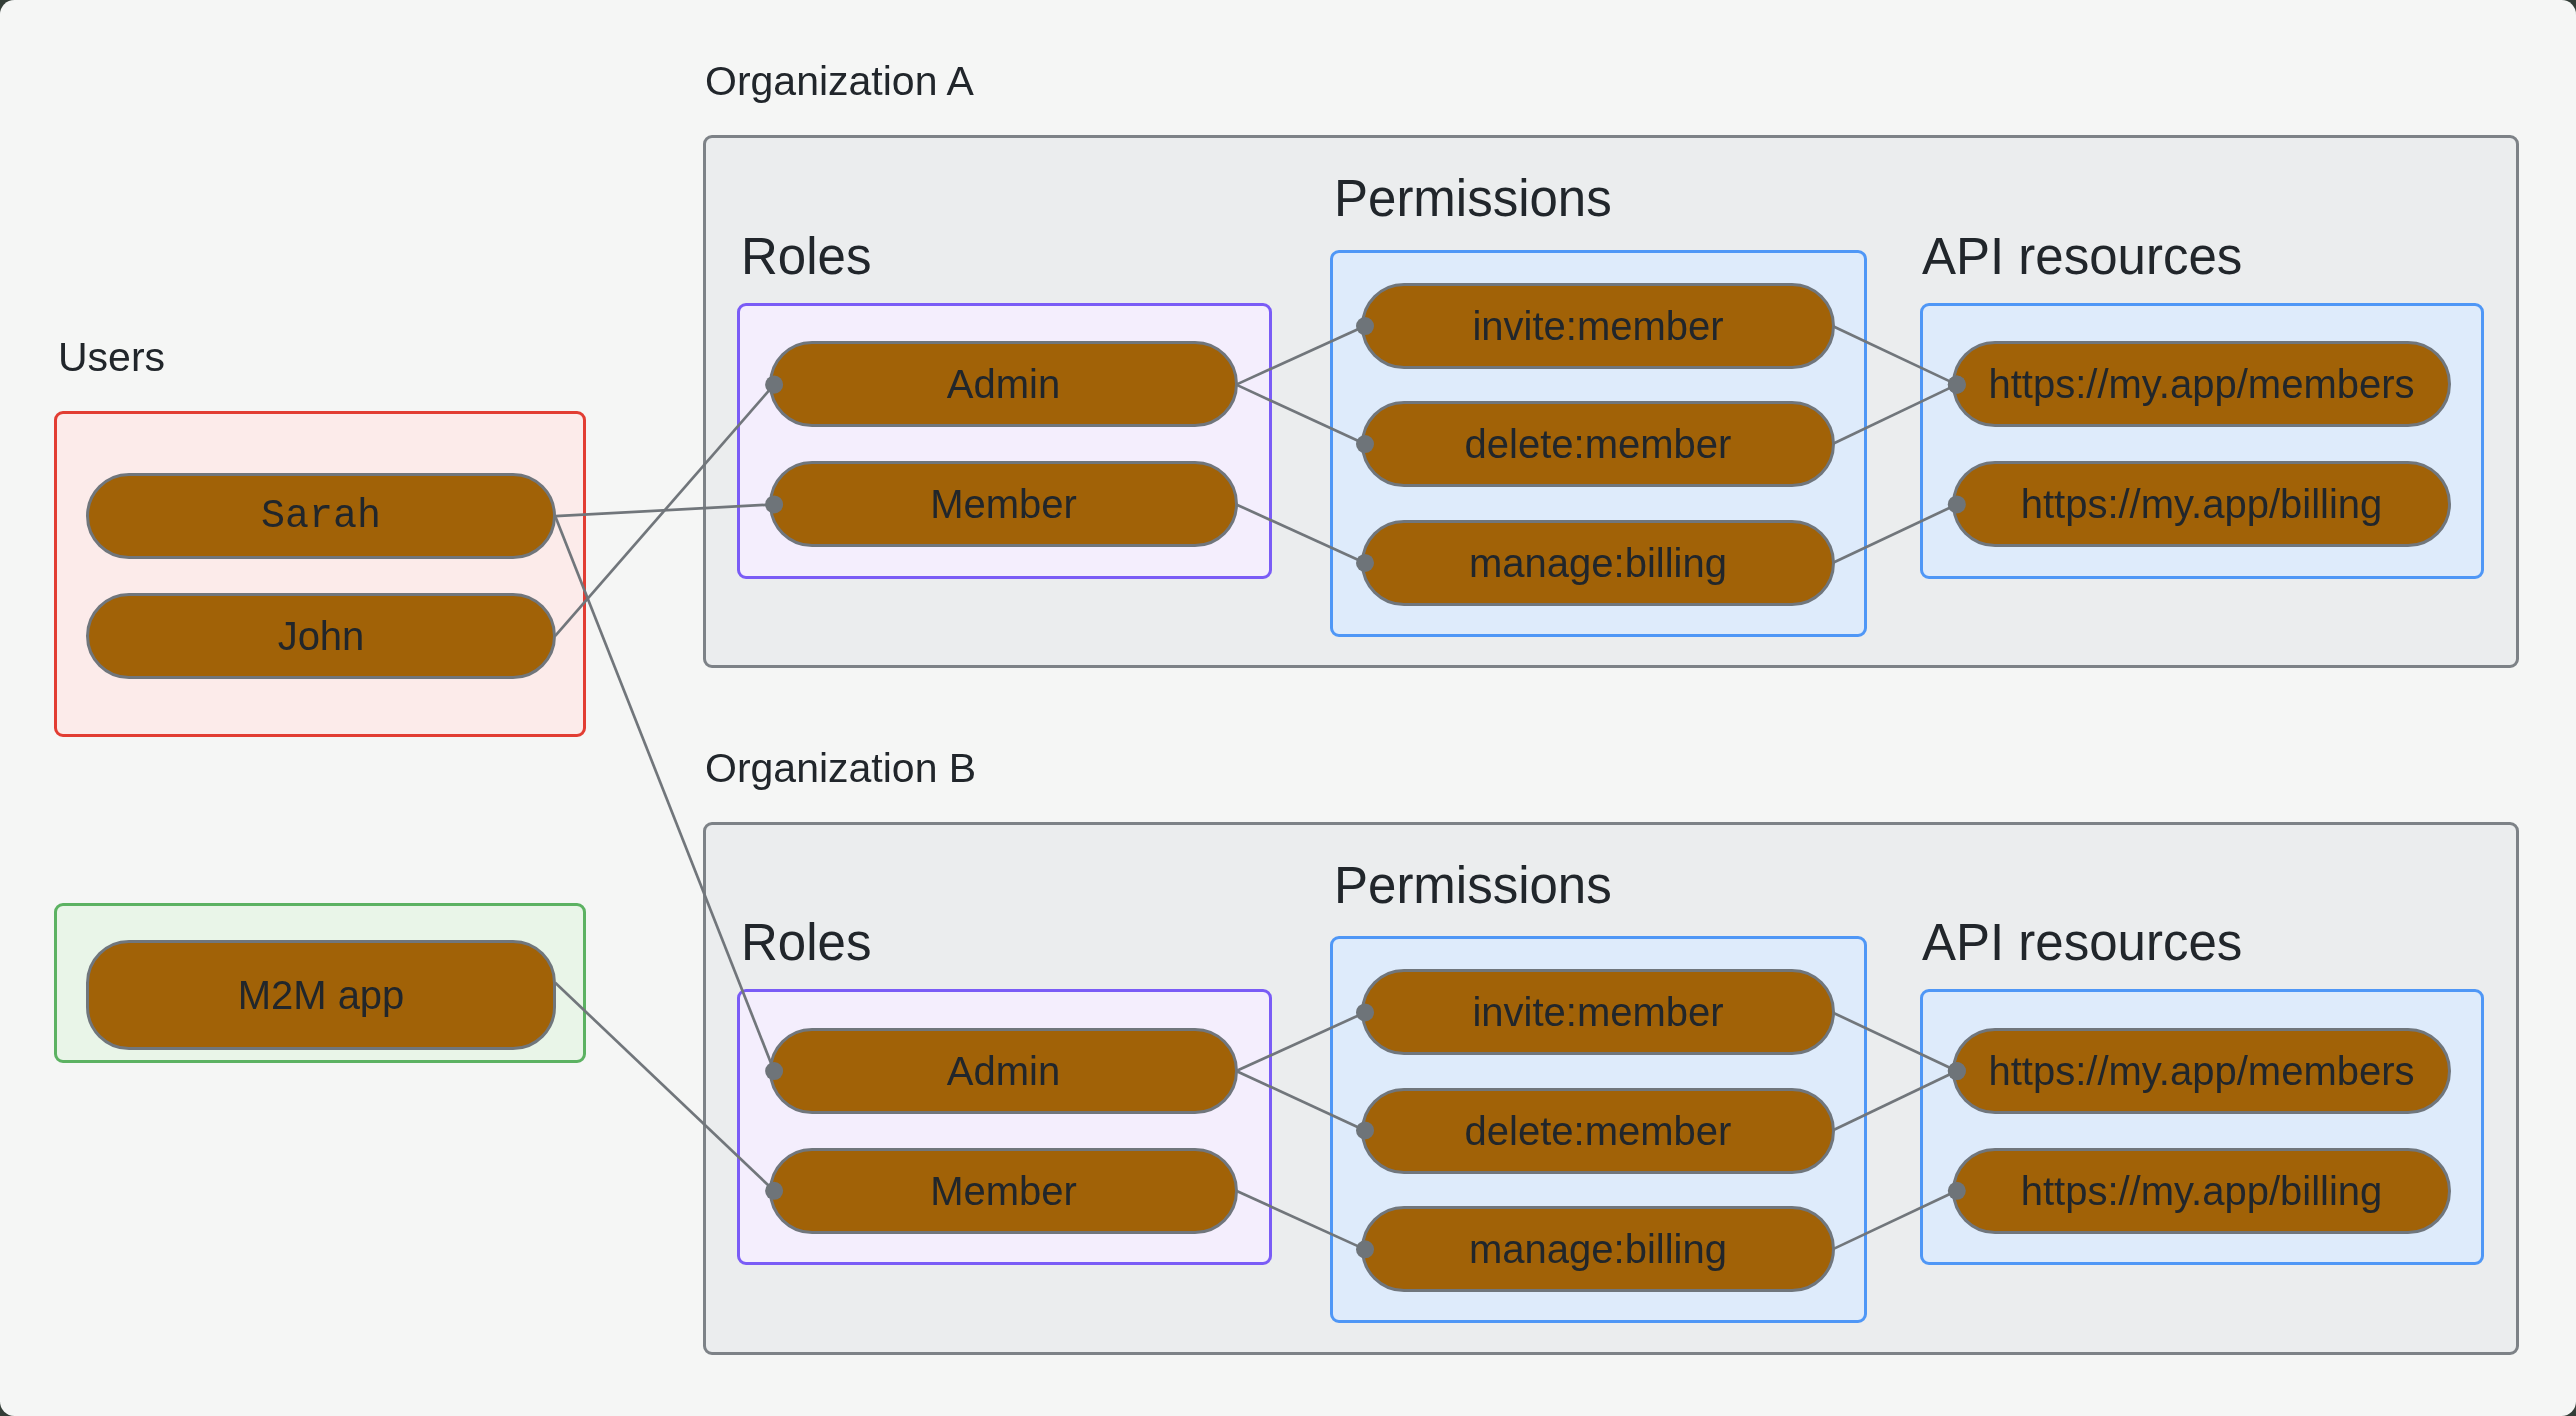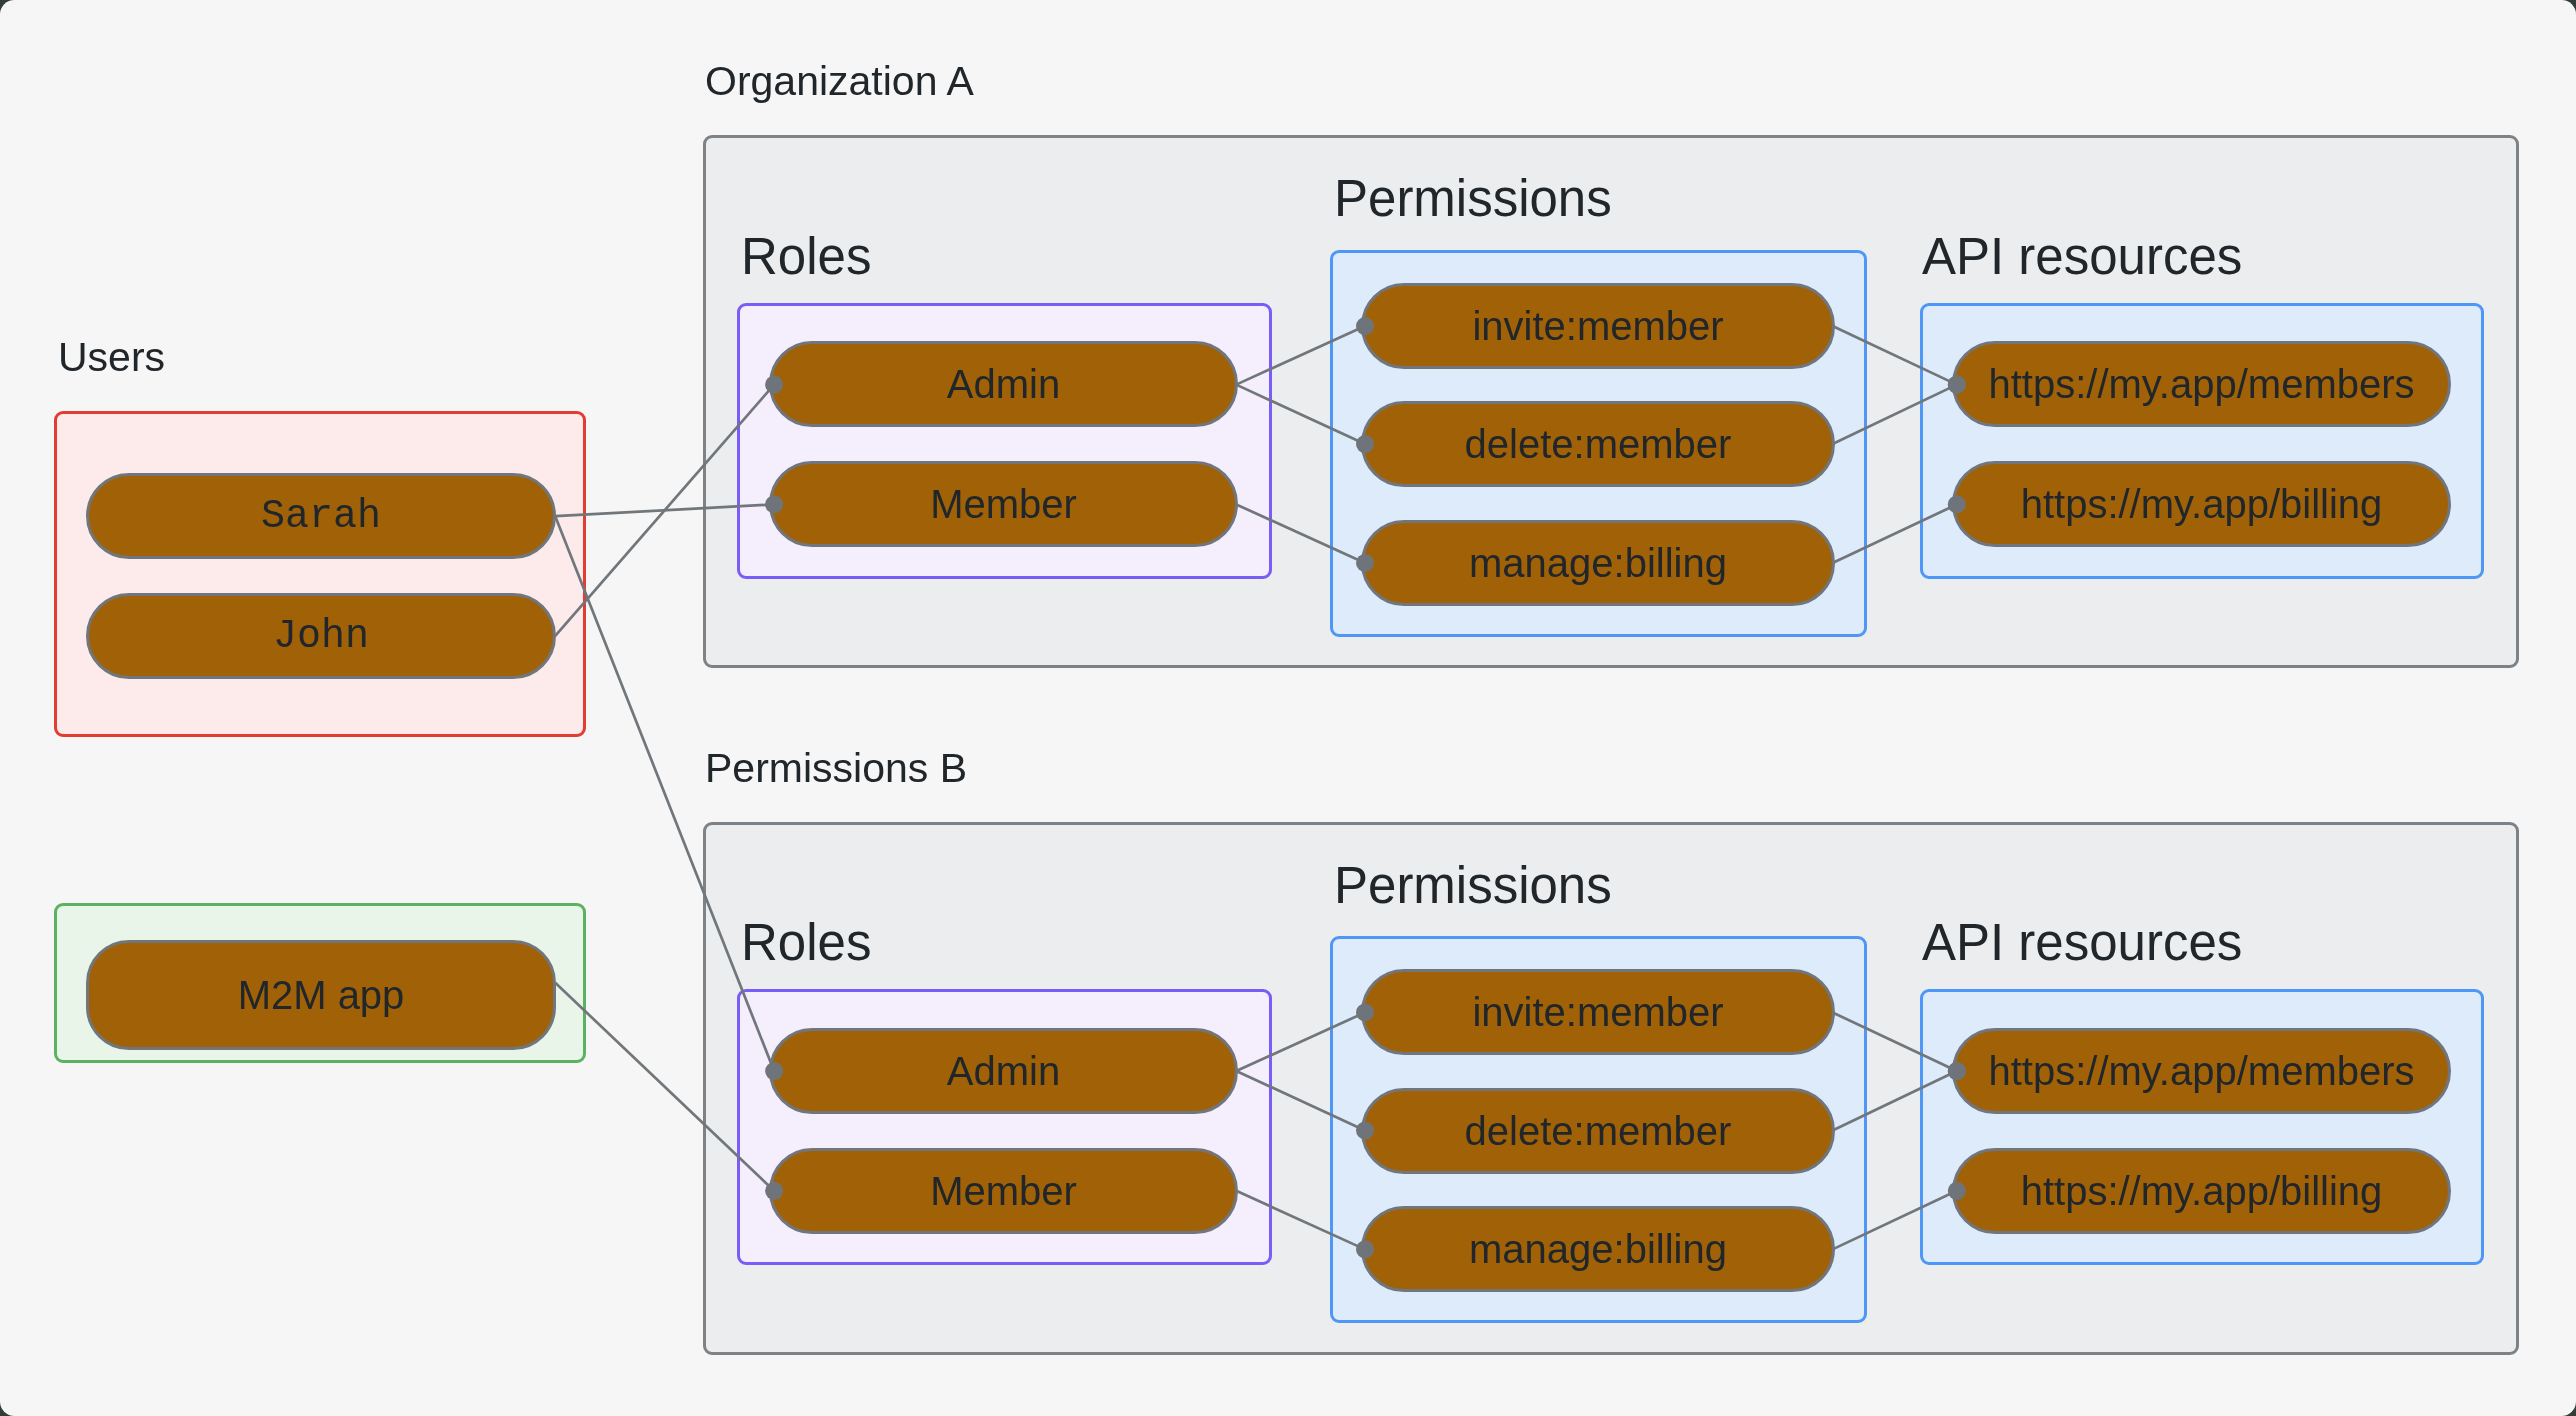--- a/index.html
+++ b/index.html
@@ -47,21 +47,21 @@
 </style>
 </head>
 <body>
 
 <div id="canvas">
   <div class="group-label" style="left: 58px; top: 335px;">Users</div>
     <div class="gbox" style="left: 54px; top: 411px; width: 532px; height: 326px; border-color: rgb(226, 61, 51); background: rgb(252, 235, 234);"></div>
     <div class="pill" style="left: 86px; top: 473px; width: 470px; height: 86px; border-radius: 43px; font-family: Liberation Mono, monospace;">
       <span>Sarah</span>
     </div>
-    <div class="pill" style="left: 86px; top: 593px; width: 470px; height: 86px; border-radius: 43px; font-family: Liberation Mono, monospace;">
+    <div class="pill" style="left: 86px; top: 593px; width: 470px; height: 86px; border-radius: 43px;">
       <span>John</span>
     </div>
     <div class="gbox" style="left: 54px; top: 903px; width: 532px; height: 160px; border-color: rgb(92, 178, 98); background: rgb(233, 245, 232);"></div>
     <div class="pill" style="left: 86px; top: 940px; width: 470px; height: 110px; border-radius: 43px;">
       <span>M2M app</span>
     </div>
     <div class="group-label" style="left: 705px; top: 59px;">Organization A</div>
     <div class="gbox" style="left: 703px; top: 135px; width: 1816px; height: 533px; border-color: rgb(125, 130, 135); background: rgb(235, 237, 238);"></div>
     <div class="section-label" style="left: 741px; top: 229px;">Roles</div>
     <div class="gbox" style="left: 737px; top: 303px; width: 535px; height: 276px; border-color: rgb(122, 92, 246); background: rgb(244, 238, 253);"></div>
@@ -83,21 +83,21 @@
       <span>manage:billing</span>
     </div>
     <div class="section-label" style="left: 1922px; top: 229px;">API resources</div>
     <div class="gbox" style="left: 1920px; top: 303px; width: 564px; height: 276px; border-color: rgb(79, 151, 246); background: rgb(222, 235, 251);"></div>
     <div class="pill" style="left: 1952px; top: 341px; width: 499px; height: 86px; border-radius: 43px;">
       <span>https://my.app/members</span>
     </div>
     <div class="pill" style="left: 1952px; top: 461px; width: 499px; height: 86px; border-radius: 43px;">
       <span>https://my.app/billing</span>
     </div>
-    <div class="group-label" style="left: 705px; top: 746px;">Permissions B</div>
+    <div class="group-label" style="left: 705px; top: 746px;">Organization B</div>
     <div class="gbox" style="left: 703px; top: 822px; width: 1816px; height: 533px; border-color: rgb(125, 130, 135); background: rgb(235, 237, 238);"></div>
     <div class="section-label" style="left: 741px; top: 915px;">Roles</div>
     <div class="gbox" style="left: 737px; top: 989px; width: 535px; height: 276px; border-color: rgb(122, 92, 246); background: rgb(244, 238, 253);"></div>
     <div class="pill" style="left: 769px; top: 1028px; width: 469px; height: 86px; border-radius: 43px;">
       <span>Admin</span>
     </div>
     <div class="pill" style="left: 769px; top: 1148px; width: 469px; height: 86px; border-radius: 43px;">
       <span>Member</span>
     </div>
     <div class="section-label" style="left: 1334px; top: 858px;">Permissions</div>

